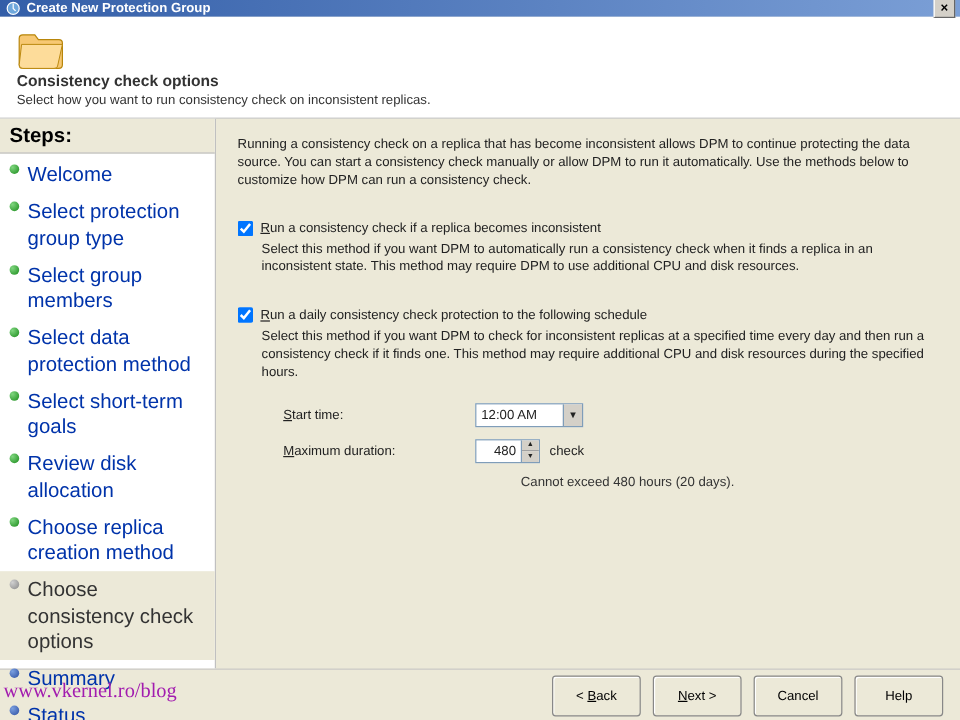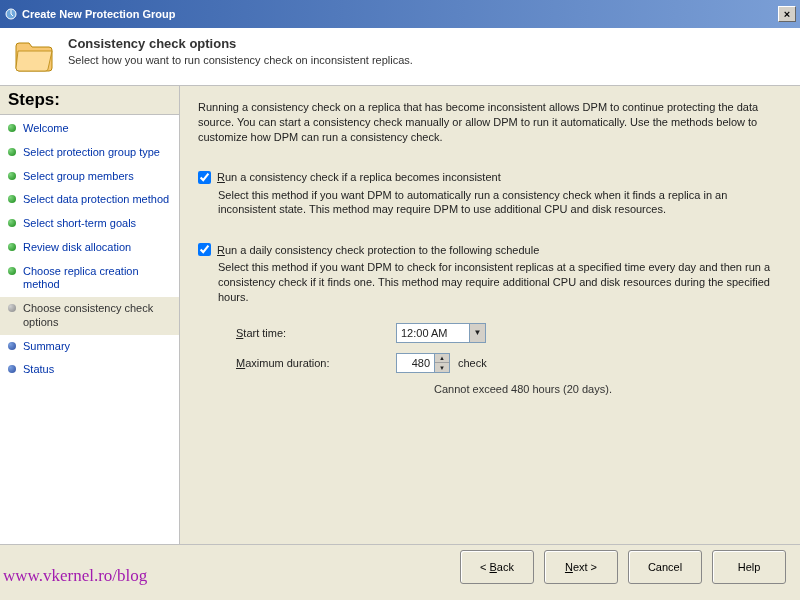--- a/index.html
+++ b/index.html
@@ -9,21 +9,21 @@
     font-size: 11px;
     background: #ece9d8;
     width: 800px;
     height: 600px;
     overflow: hidden;
     position: relative;
   }
   .titlebar {
     background: linear-gradient(to right, #335ea8, #7b9fd6);
     color: #fff;
-    height: 28px;
+    height: 14px;
     display: flex;
     align-items: center;
     padding: 0 4px;
     font-weight: bold;
     font-size: 11px;
   }
   .titlebar .title-icon {
     width: 14px;
     height: 14px;
     margin-right: 4px;
@@ -49,20 +49,21 @@
     cursor: pointer;
     line-height: 1;
   }
   .header {
     background: #fff;
     padding: 8px 14px 8px 14px;
     border-bottom: 1px solid #c0c0c0;
     display: flex;
     align-items: flex-start;
     min-height: 58px;
+    flex-direction: column;
   }
   .header .folder-icon {
     width: 40px;
     height: 36px;
     margin-right: 14px;
     margin-top: 2px;
   }
   .header .htxt h1 {
     margin: 0 0 3px 0;
     font-size: 13px;
@@ -93,21 +94,21 @@
   }
   .sidebar ul {
     list-style: none;
     margin: 0;
     padding: 2px 0;
   }
   .sidebar li {
     padding: 5px 8px 5px 8px;
     display: flex;
     align-items: flex-start;
-    font-size: 11px;
+    font-size: 17px;
     cursor: pointer;
     line-height: 1.25;
   }
   .sidebar li .bullet {
     width: 8px;
     height: 8px;
     border-radius: 50%;
     margin-right: 7px;
     margin-top: 2px;
     flex-shrink: 0;

